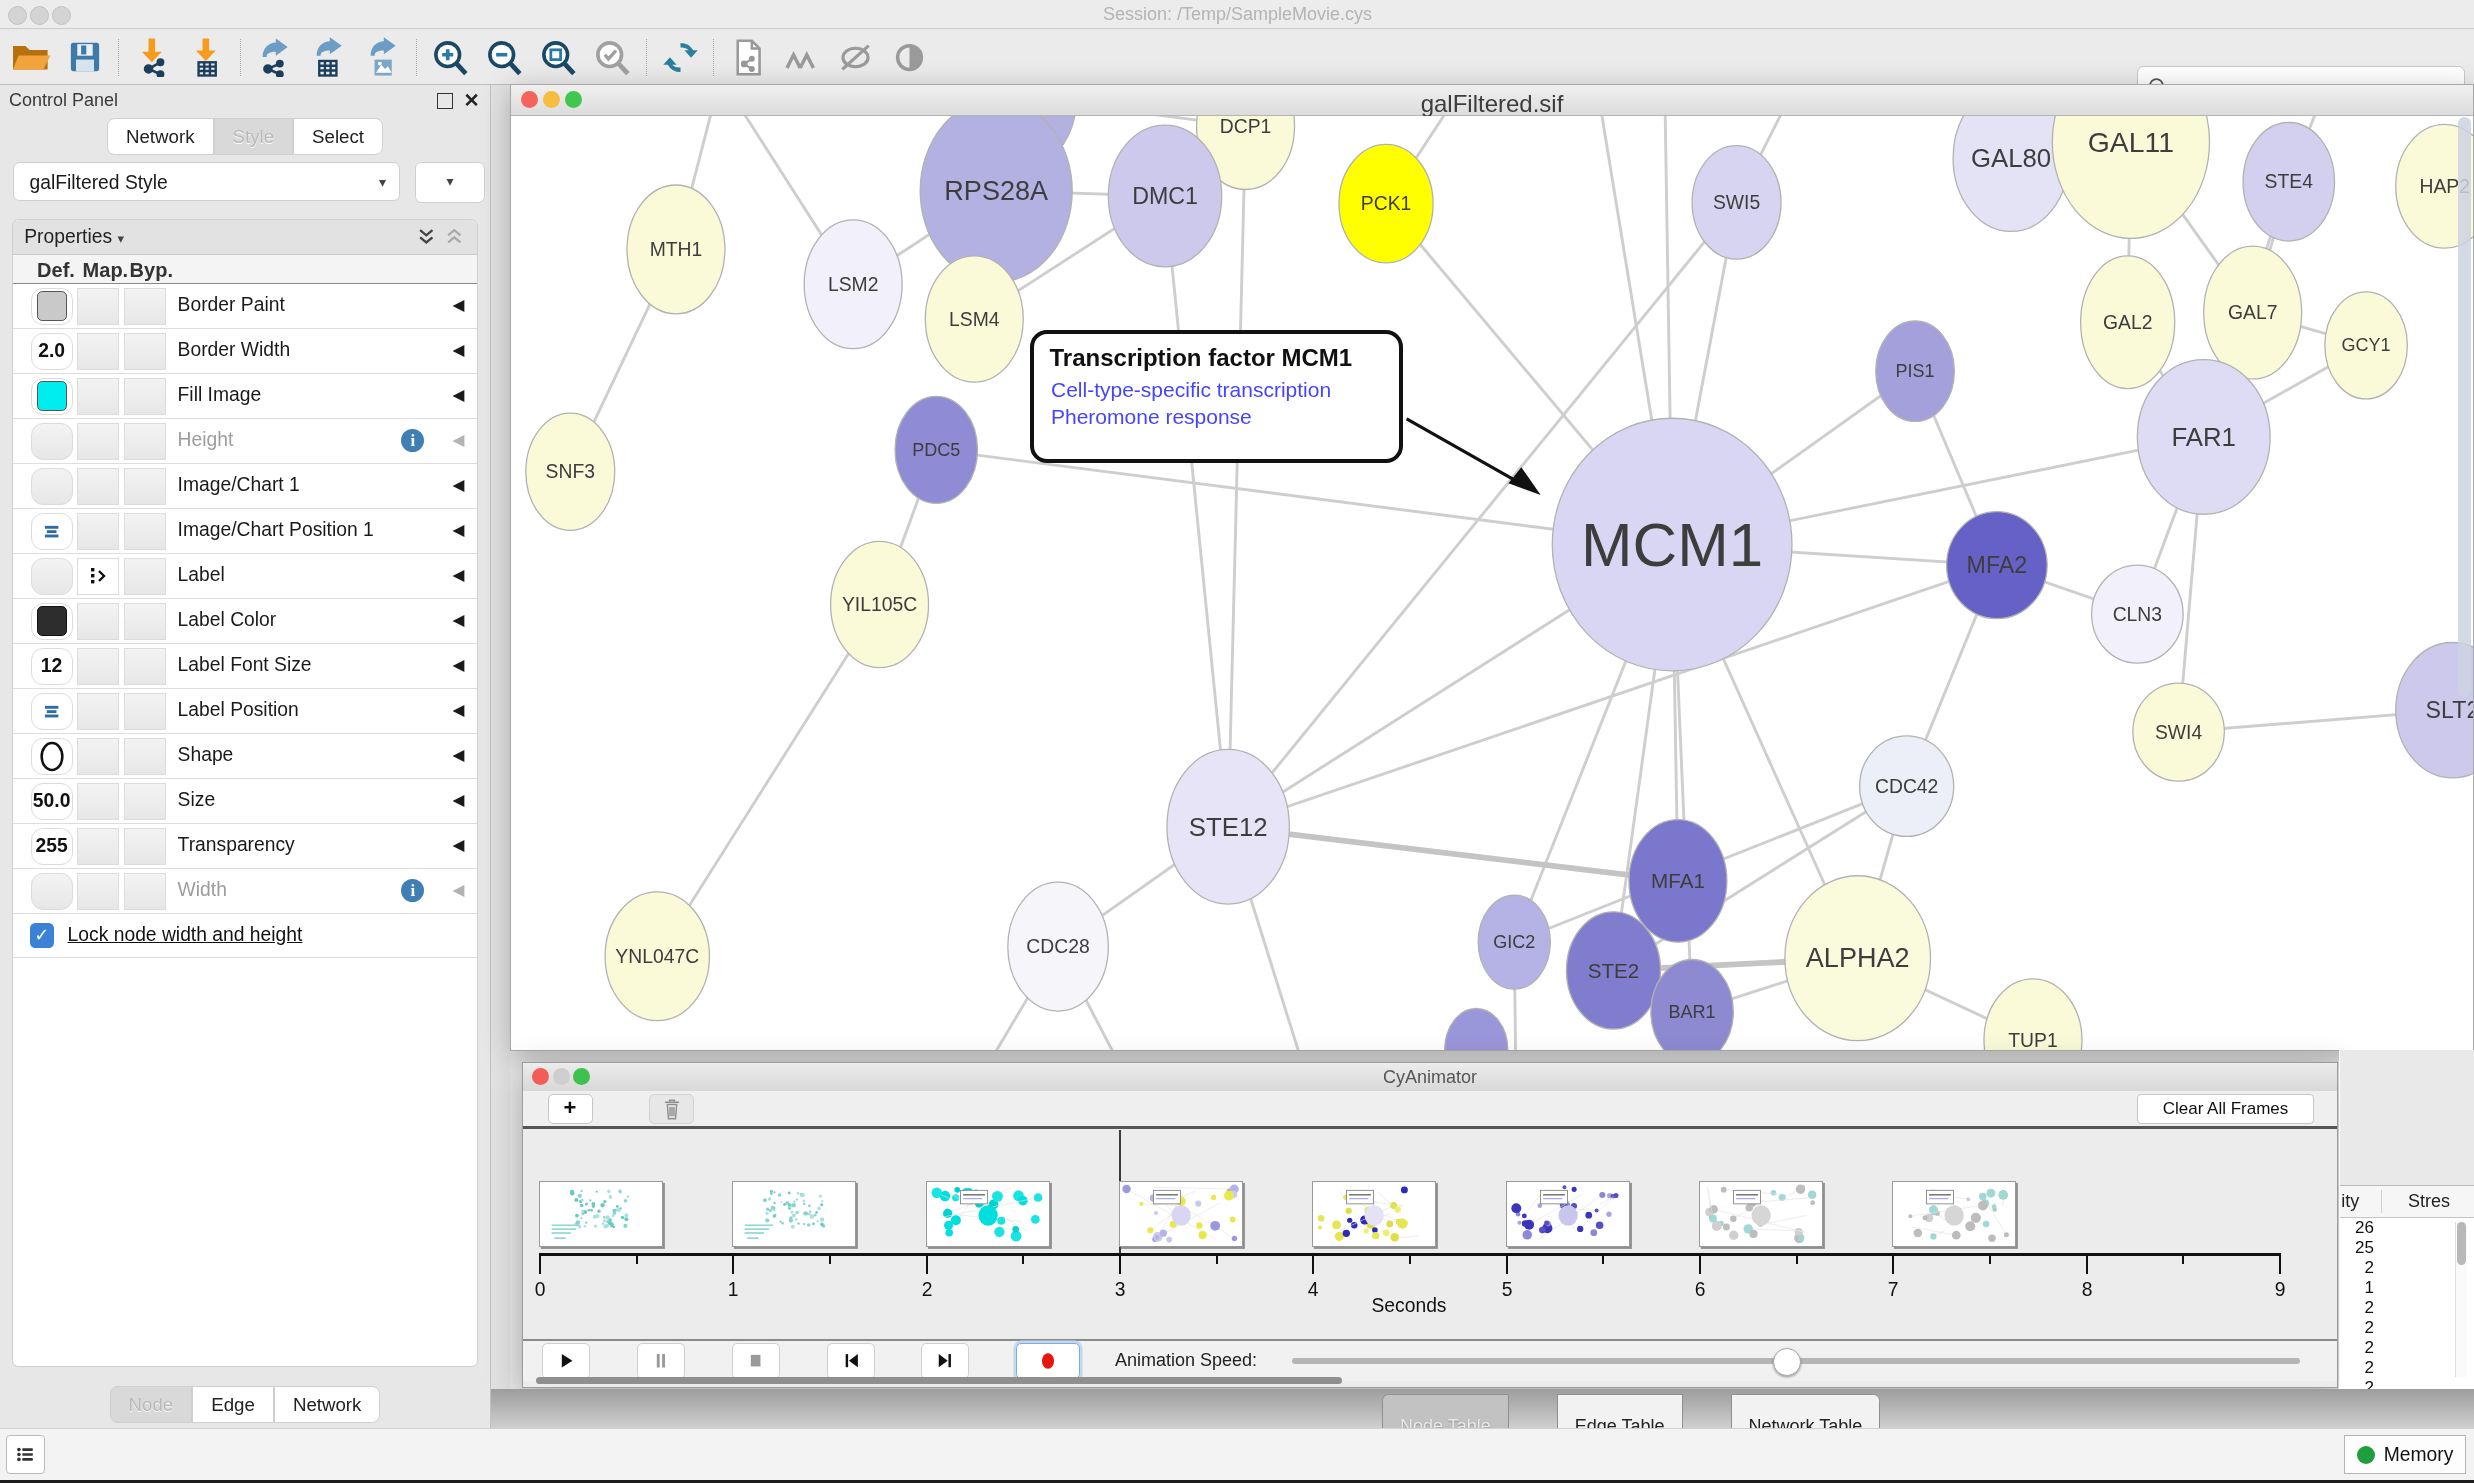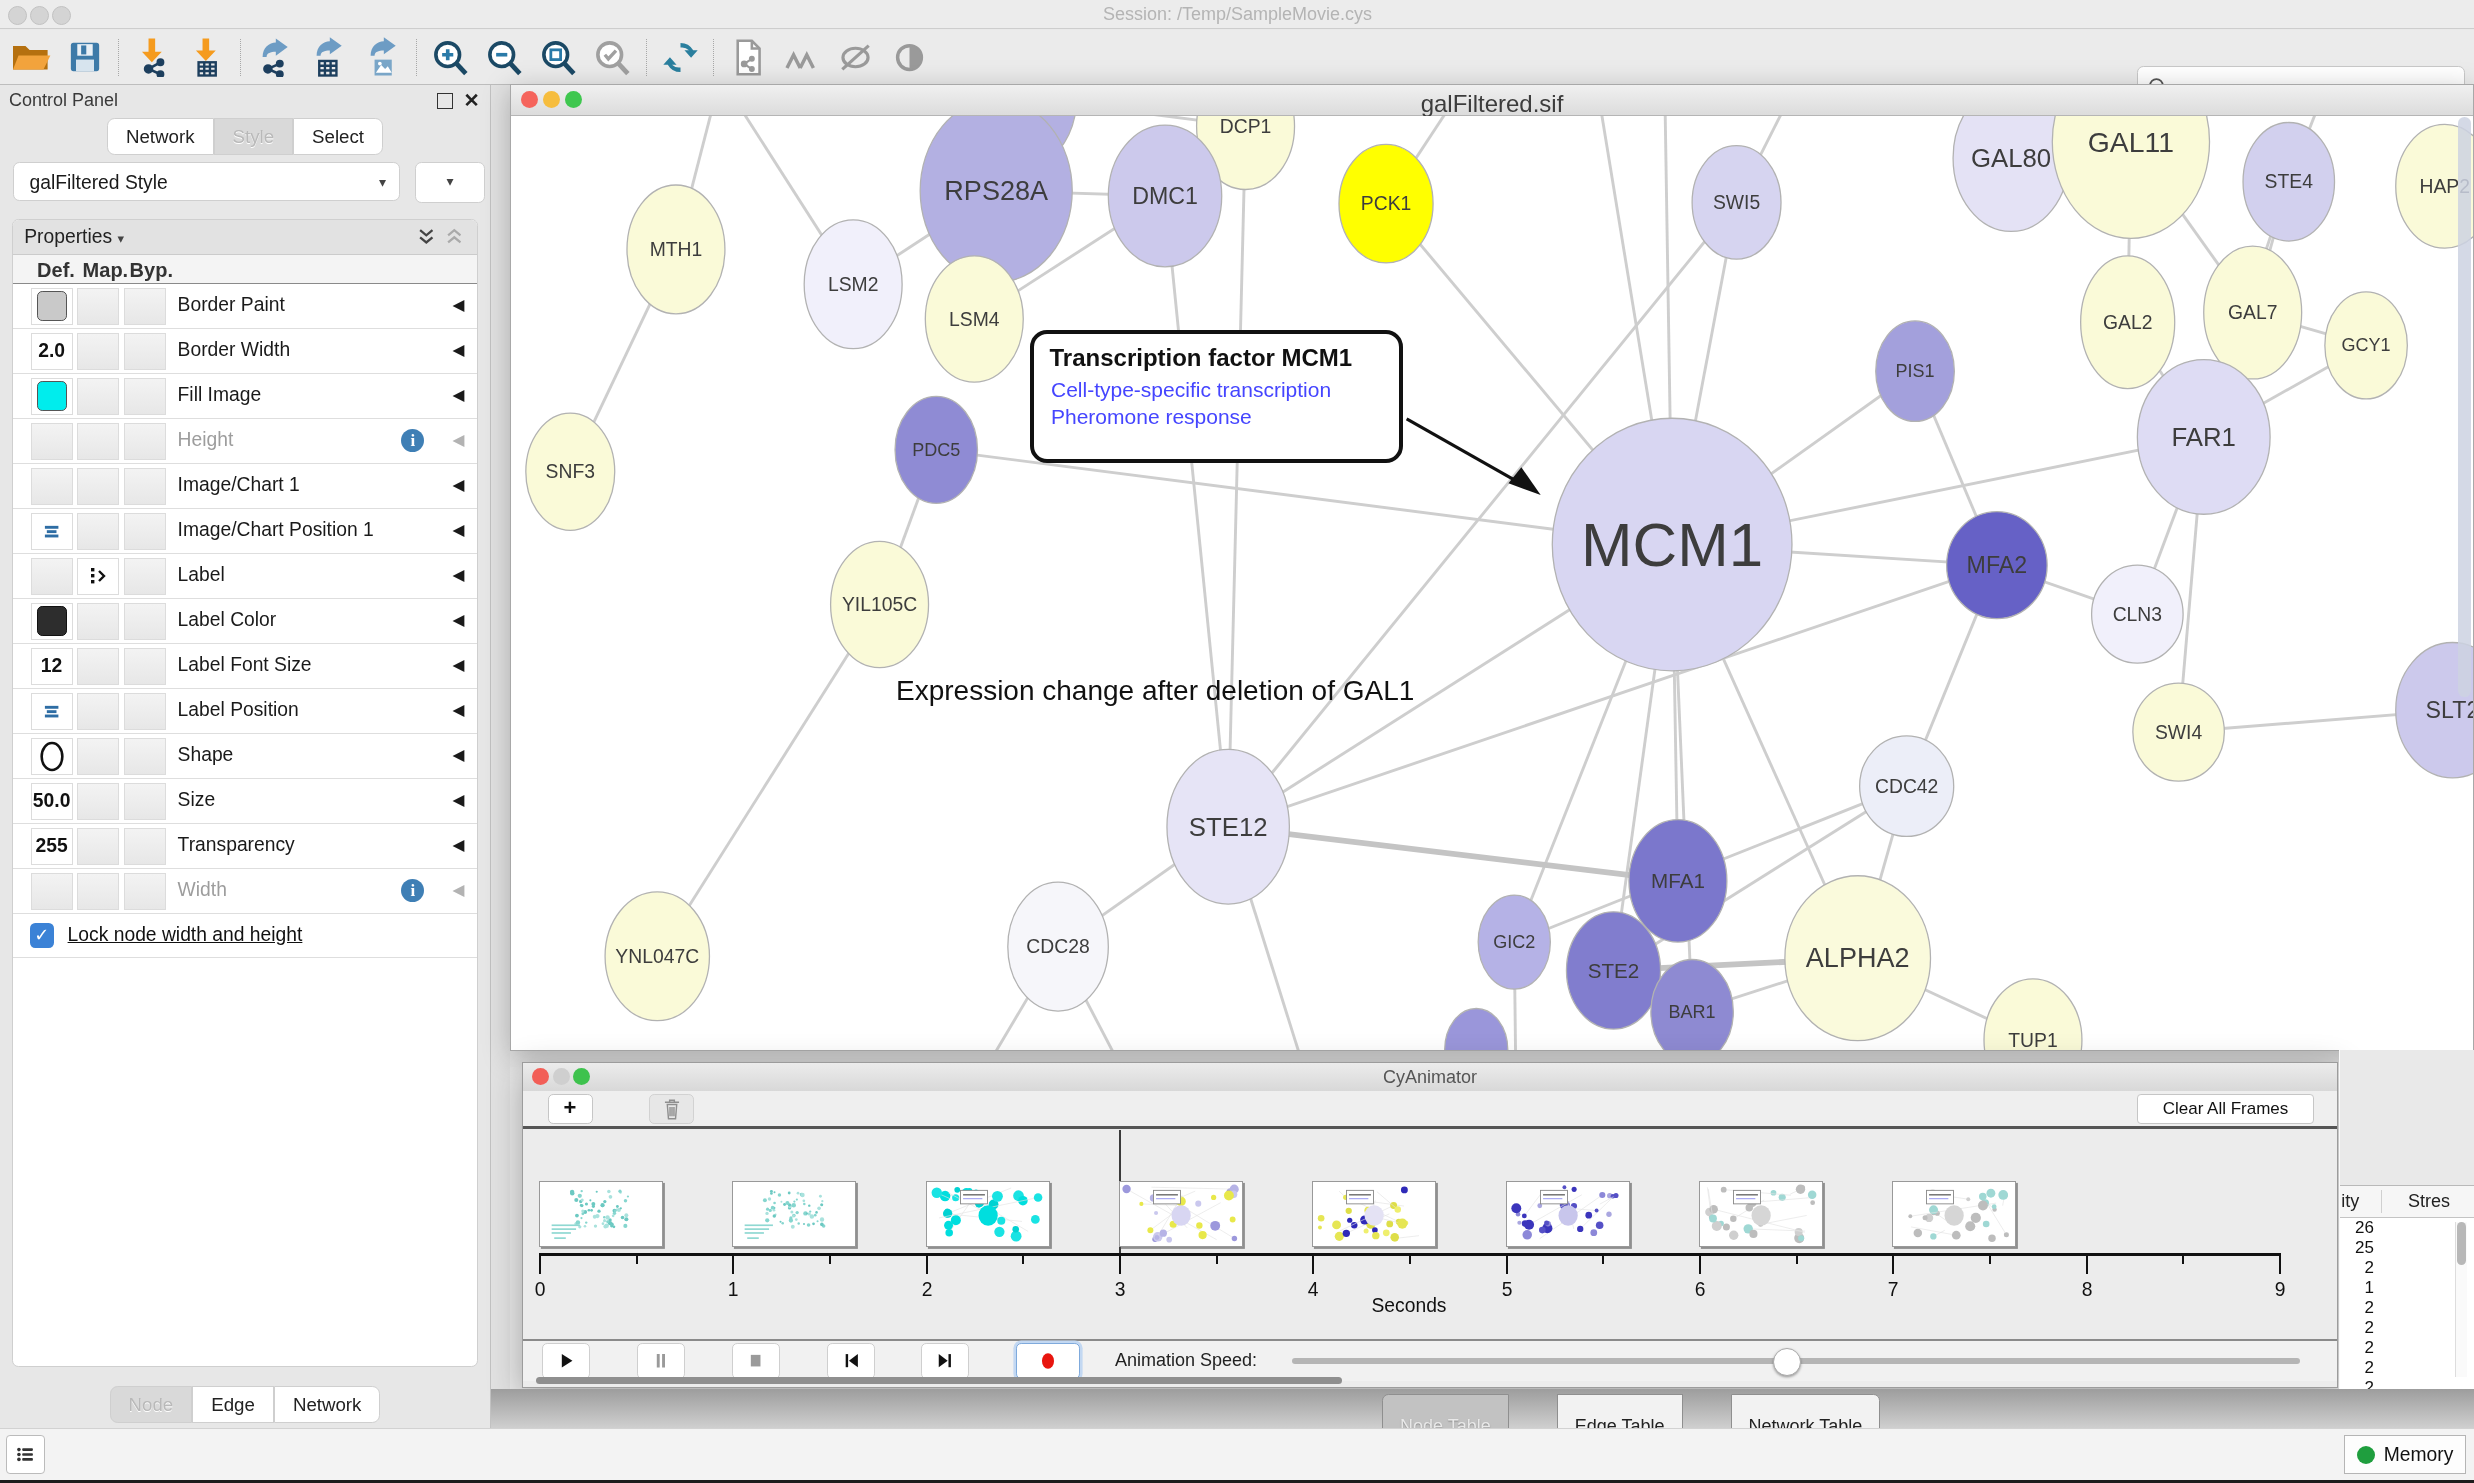--- a/index.html
+++ b/index.html
@@ -37,21 +37,21 @@
   #props-header{height:34px;background:#e2e2e2;border-bottom:0.6px solid #cbcbcb;position:relative;}
   #props-title{position:absolute;left:11.6px;top:5.8px;font-size:19.3px;color:#222;}
   #props-title .caret{font-size:13px;color:#444;}
   #props-collapse{position:absolute;right:41px;top:6.4px;}
   #props-expand{position:absolute;right:13px;top:6.4px;}
   #props-colhdr{height:28px;background:#f4f4f4;position:relative;border-bottom:1.3px solid #8a8a8a;}
   #props-colhdr span{position:absolute;top:3.9px;font-size:20px;font-weight:bold;color:#333;}
   .prow{height:44px;border-bottom:1.3px solid #dedede;position:relative;background:#fff;}
   .pcell{position:absolute;top:3.9px;width:40px;height:35px;background:linear-gradient(#f3f3f3,#e7e7e7);border:0.6px solid #dcdcdc;}
   .pcell.filled{background:#fff;display:flex;align-items:center;justify-content:center;}
-  .c-def{left:18px;} .c-map{left:64px;} .c-byp{left:111px;}
+  .c-def{left:18px;border-radius:12px;} .c-map{left:64px;} .c-byp{left:111px;}
   .swatch{width:30px;height:30px;border-radius:5.2px;border:1.3px solid #555;box-sizing:border-box;}
   .defval{font-size:19.3px;font-weight:bold;color:#111;}
   .plabel{position:absolute;left:165px;top:10.3px;font-size:19.3px;color:#1a1a1a;}
   .plabel.grayed{color:#9d9d9d;}
   .parrow{position:absolute;right:13px;top:11.6px;font-size:15.5px;color:#1a1a1a;}
   .parrow.grayed{color:#b3b3b3;}
   .pinfo{position:absolute;right:53px;top:10.3px;width:23px;height:23px;border-radius:50%;background:#3f7fb5;color:#fff;font-size:17px;font-weight:bold;text-align:center;line-height:23px;font-family:"Liberation Serif",serif;}
   #lockrow{height:43px;position:relative;background:#fff;border-bottom:1.3px solid #dedede;}
   #lockbox{position:absolute;left:17px;top:9px;width:24.5px;height:24.5px;background:#3b82d6;border-radius:5.2px;color:#fff;font-size:18px;text-align:center;line-height:24.5px;}
   #locklabel{position:absolute;left:55px;top:10.3px;font-size:19.3px;color:#111;text-decoration:underline;}
@@ -610,21 +610,20 @@
           <text x="227" y="1304" text-anchor="middle" dominant-baseline="central" font-size="30" class="nodelabel">YNL047C</text>
           <ellipse cx="1498" cy="1449" rx="49" ry="64" fill="#9a96da" stroke="#b2b2b2" stroke-width="2"></ellipse>
           <line x1="1390" y1="470" x2="1570" y2="572" stroke="#111" stroke-width="5"></line>
           <polygon points="1598,588 1548,570 1568,545" fill="#111"></polygon>
         </svg>
       <div id="annotation">
         <div id="ann-title">Transcription factor MCM1</div>
         <div class="ann-line" style="color: rgb(69, 69, 255);">Cell-type-specific transcription</div>
         <div class="ann-line" style="color: rgb(69, 69, 255);">Pheromone response</div>
       </div>
-      <div id="net-caption">Expression change after deletion of GAL1</div>
       <div id="net-vscroll"></div>
     </div>
   </div>
 
   <div id="cyan">
     <div id="cy-titlebar">
       <span class="tlight t1"></span>
       <span class="tlight t2"></span>
       <span class="tlight t3"></span>
       <div id="cy-title">CyAnimator</div>

